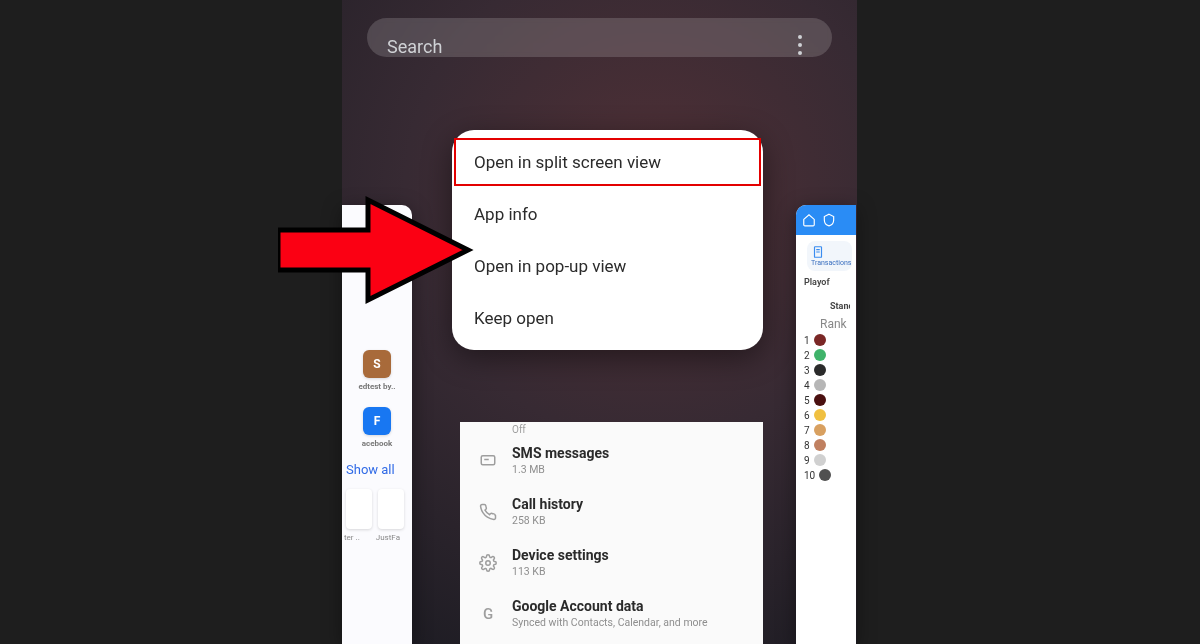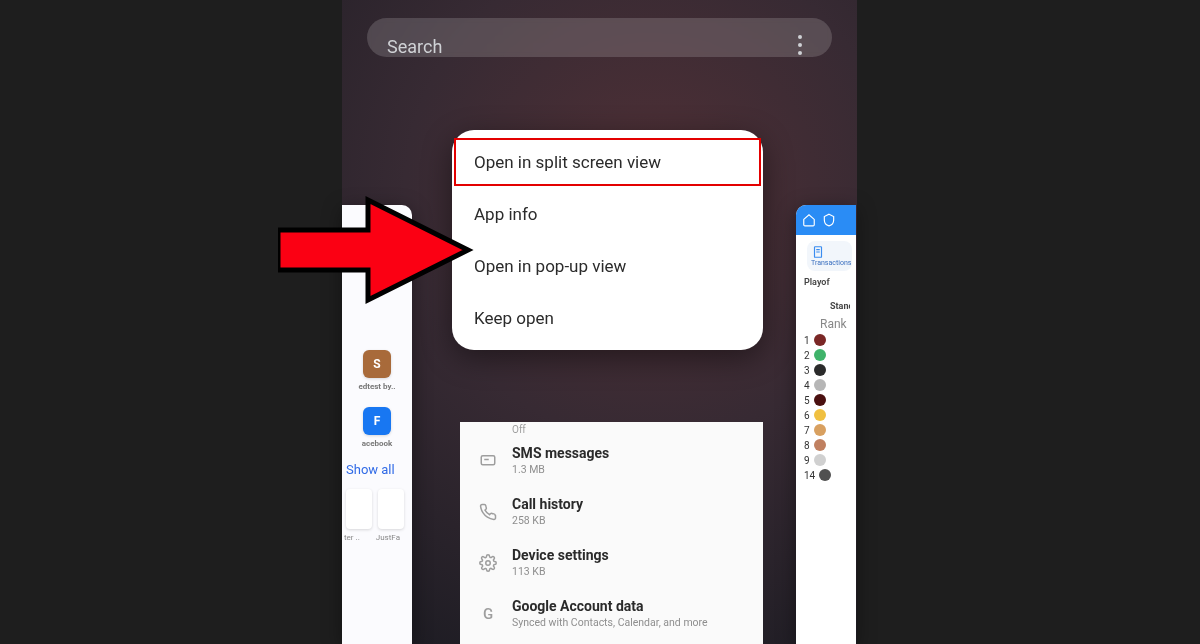--- a/index.html
+++ b/index.html
@@ -241,21 +241,21 @@
       </div>
     <div class="rank-row">
         <span>8</span>
         <div class="rank-dot" style="background:#c08060"></div>
       </div>
     <div class="rank-row">
         <span>9</span>
         <div class="rank-dot" style="background:#d0d0d0"></div>
       </div>
     <div class="rank-row">
-        <span>14</span>
+        <span>10</span>
         <div class="rank-dot" style="background:#505050"></div>
       </div>
   </div>
 
   <div class="context-menu">
     <div class="cm-item highlight">Open in split screen view</div>
     <div class="cm-item">App info</div>
     <div class="cm-item">Open in pop-up view</div>
     <div class="cm-item">Keep open</div>
   </div>

